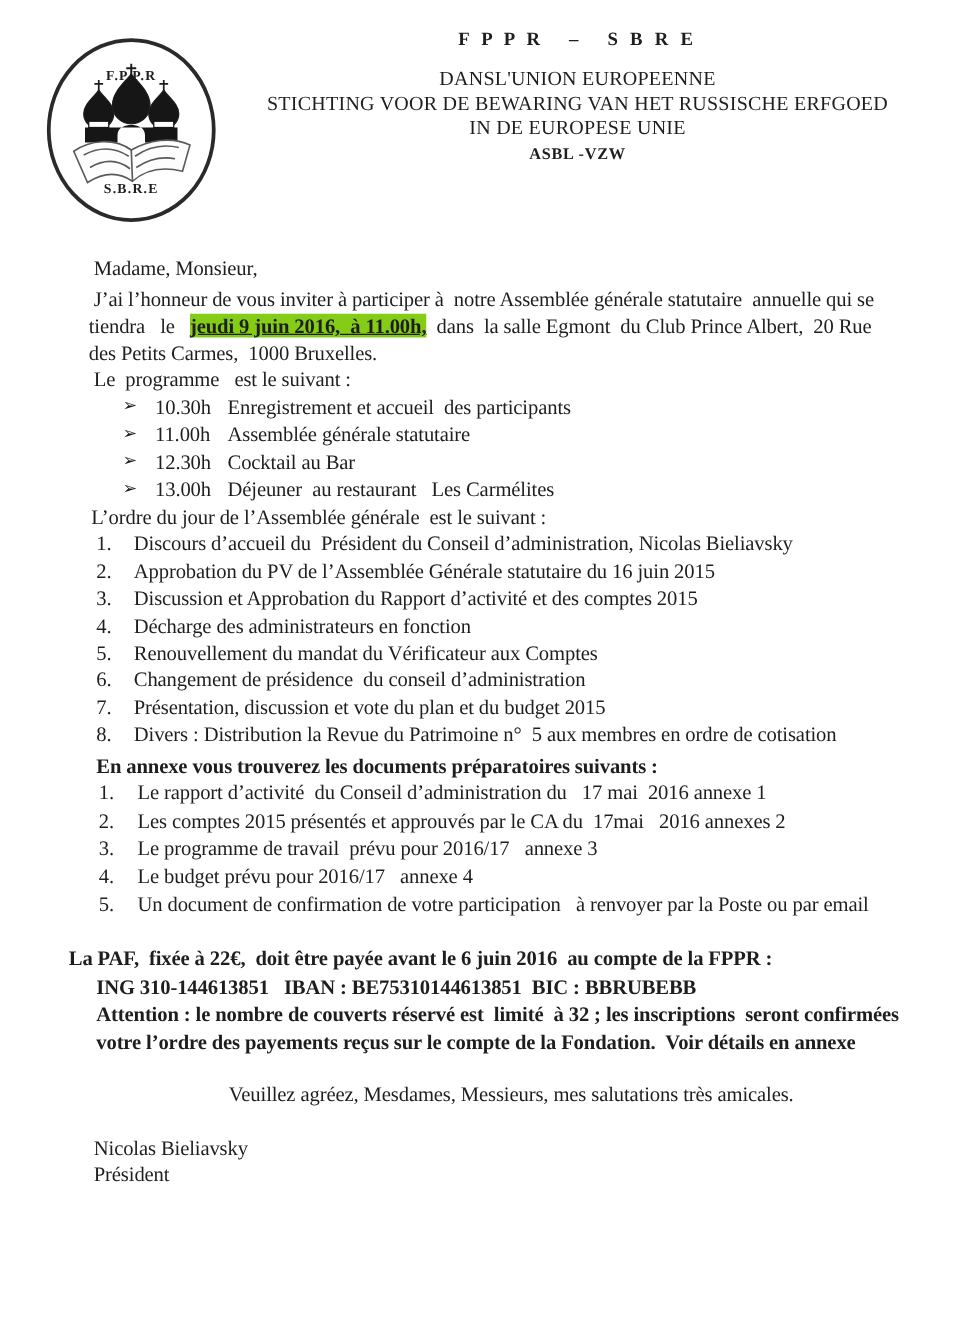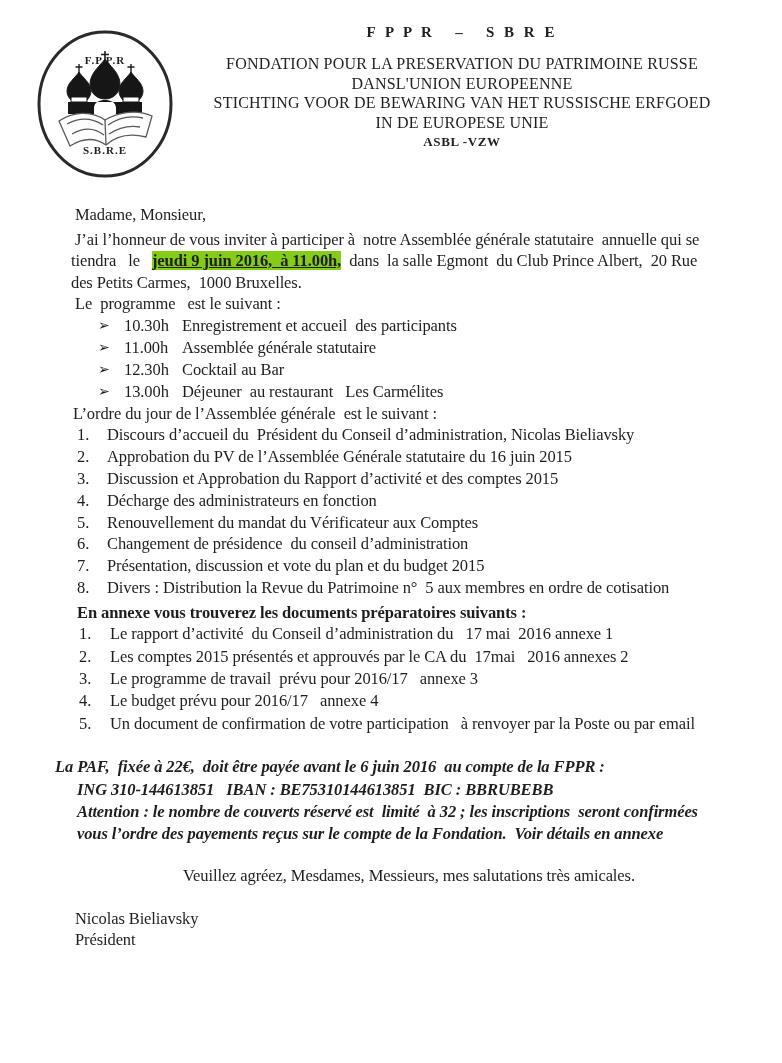--- a/index.html
+++ b/index.html
@@ -34,21 +34,21 @@
   .program-item .bullet{width:26px;margin-left:23px;font-size:14px;}
   .program-item .time{width:58px;}
   .agenda-intro{margin-left:-2px;}
   .agenda-item{display:flex;line-height:21.8px;}
   .agenda-item .num{width:30px;padding-left:2px;}
   .agenda-item .txt{flex:1;}
   .annex-heading{font-weight:bold;margin-top:3px;margin-left:2px;}
   .annex-item{display:flex;line-height:22.4px;}
   .annex-item .num{width:31px;margin-left:4px;}
   .annex-item .txt{flex:1;}
-  .payment{font-weight:bold;margin-top:21px;margin-left:-20px;line-height:22.3px;font-style:italic;}
+  .payment{font-weight:bold;margin-top:21px;margin-left:-20px;line-height:22.3px;}
   .payment .rest{margin-left:22px;}
   .payment .line{white-space:pre;}
   .closing{margin-top:20px;margin-left:17px;text-align:center;}
   .signature{margin-top:21px;}
 </style>
 </head>
 <body>
 
 <div class="page">
 
@@ -79,21 +79,20 @@
           <path d="M109 90 C96 87 84 90 74 97" fill="none"></path>
           <path d="M38 106 C50 99 61 100 70 107" fill="none"></path>
           <path d="M106 99 C95 97 84 100 75 106" fill="none"></path>
         </g>
         <text x="71" y="126" text-anchor="middle" font-family="Liberation Serif, DejaVu Serif, serif" font-size="11" font-weight="bold" letter-spacing="1" fill="#1e1e1e">S.B.R.E</text>
       </svg>
     </div>
 
     <div class="head-text">
       <div class="doc-title">F P P R   –   S B R E</div>
-      <div class="org-line">FONDATION POUR LA PRESERVATION DU PATRIMOINE RUSSE</div>
       <div class="org-line">DANSL'UNION EUROPEENNE</div>
       <div class="org-line">STICHTING VOOR DE BEWARING VAN HET RUSSISCHE ERFGOED</div>
       <div class="org-line">IN DE EUROPESE UNIE</div>
       <div class="legal">ASBL -VZW</div>
     </div>
   </div>
 
   <div class="body">
 
 
@@ -189,21 +188,21 @@
       <div class="annex-item">
         <span class="num t">5.</span>
         <span class="txt t">Un document de confirmation de votre participation   à renvoyer par la Poste ou par email</span>
       </div>
     </div>
 
     <div class="payment">
       <div class="line">La PAF,  fixée à 22€,  doit être payée avant le 6 juin 2016  au compte de la FPPR :</div>
       <div class="line rest">ING 310-144613851   IBAN : BE75310144613851  BIC : BBRUBEBB</div>
       <div class="line rest">Attention : le nombre de couverts réservé est  limité  à 32 ; les inscriptions  seront confirmées</div>
-      <div class="line rest">vous l’ordre des payements reçus sur le compte de la Fondation.  Voir détails en annexe</div>
+      <div class="line rest">votre l’ordre des payements reçus sur le compte de la Fondation.  Voir détails en annexe</div>
     </div>
 
     <div class="closing t">Veuillez agréez, Mesdames, Messieurs, mes salutations très amicales.</div>
 
     <div class="signature">
       <div class="t">Nicolas Bieliavsky</div>
       <div class="t">Président</div>
     </div>
 
   </div>

